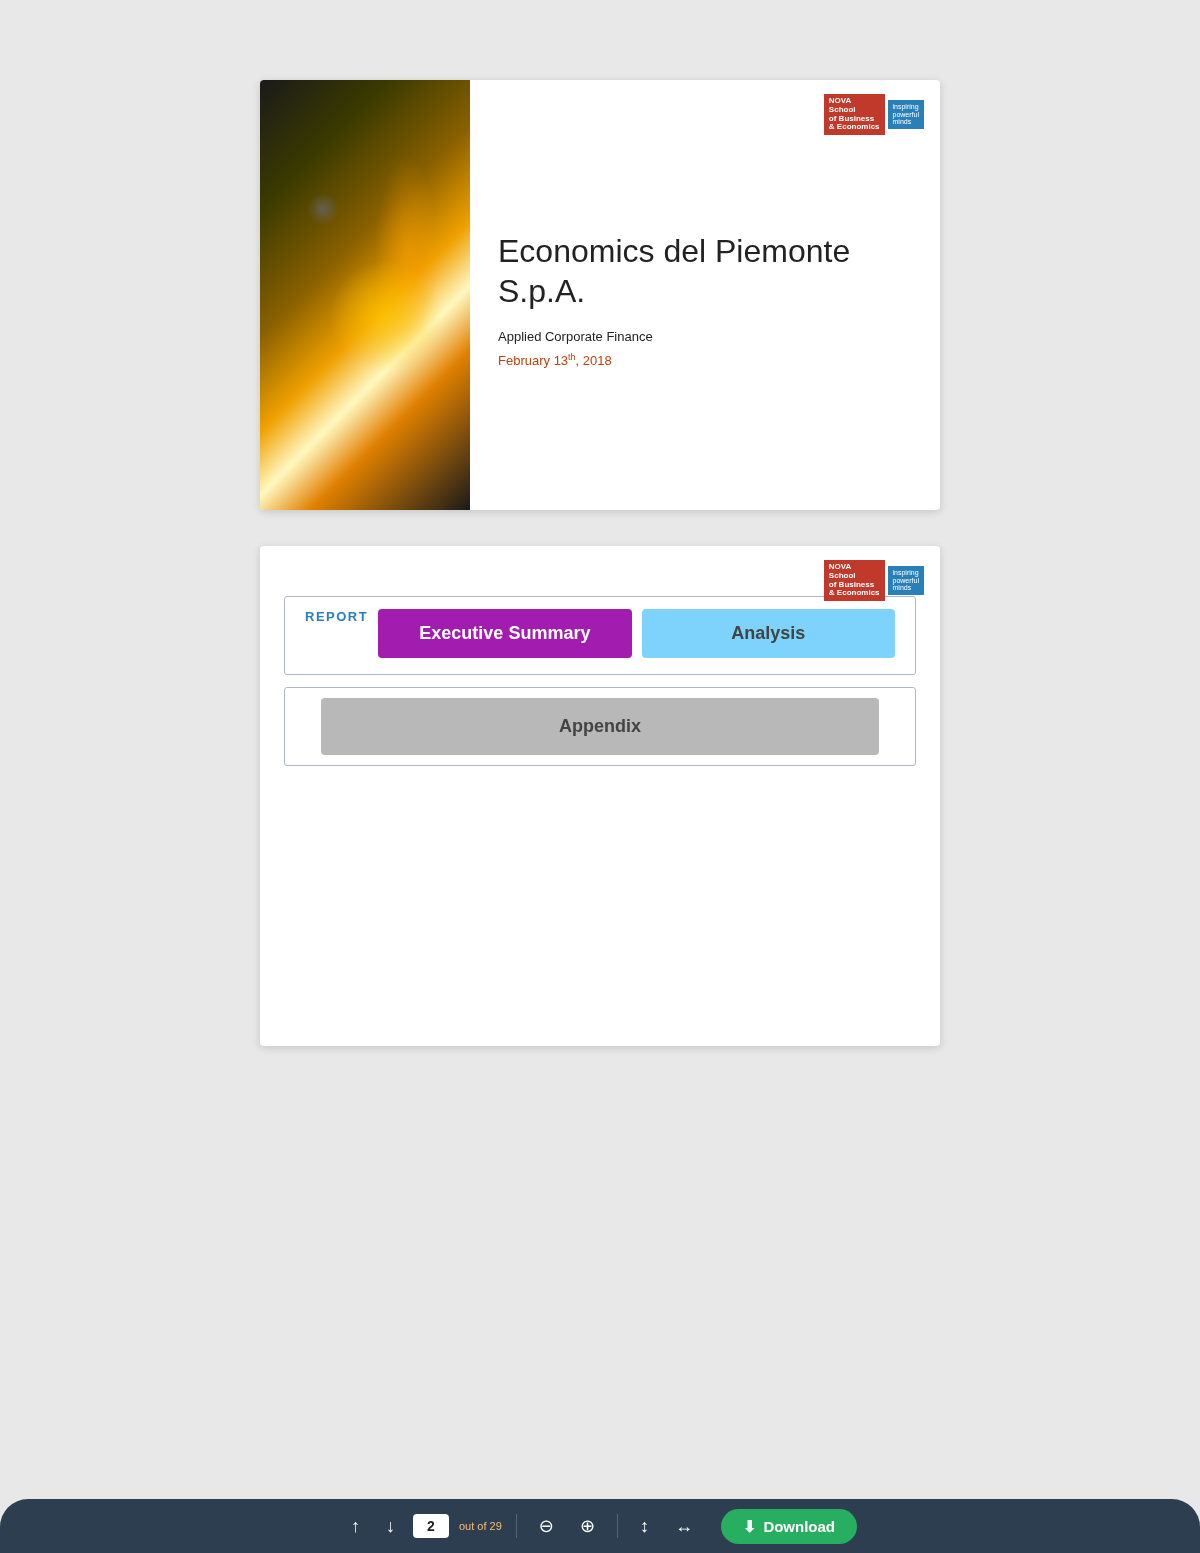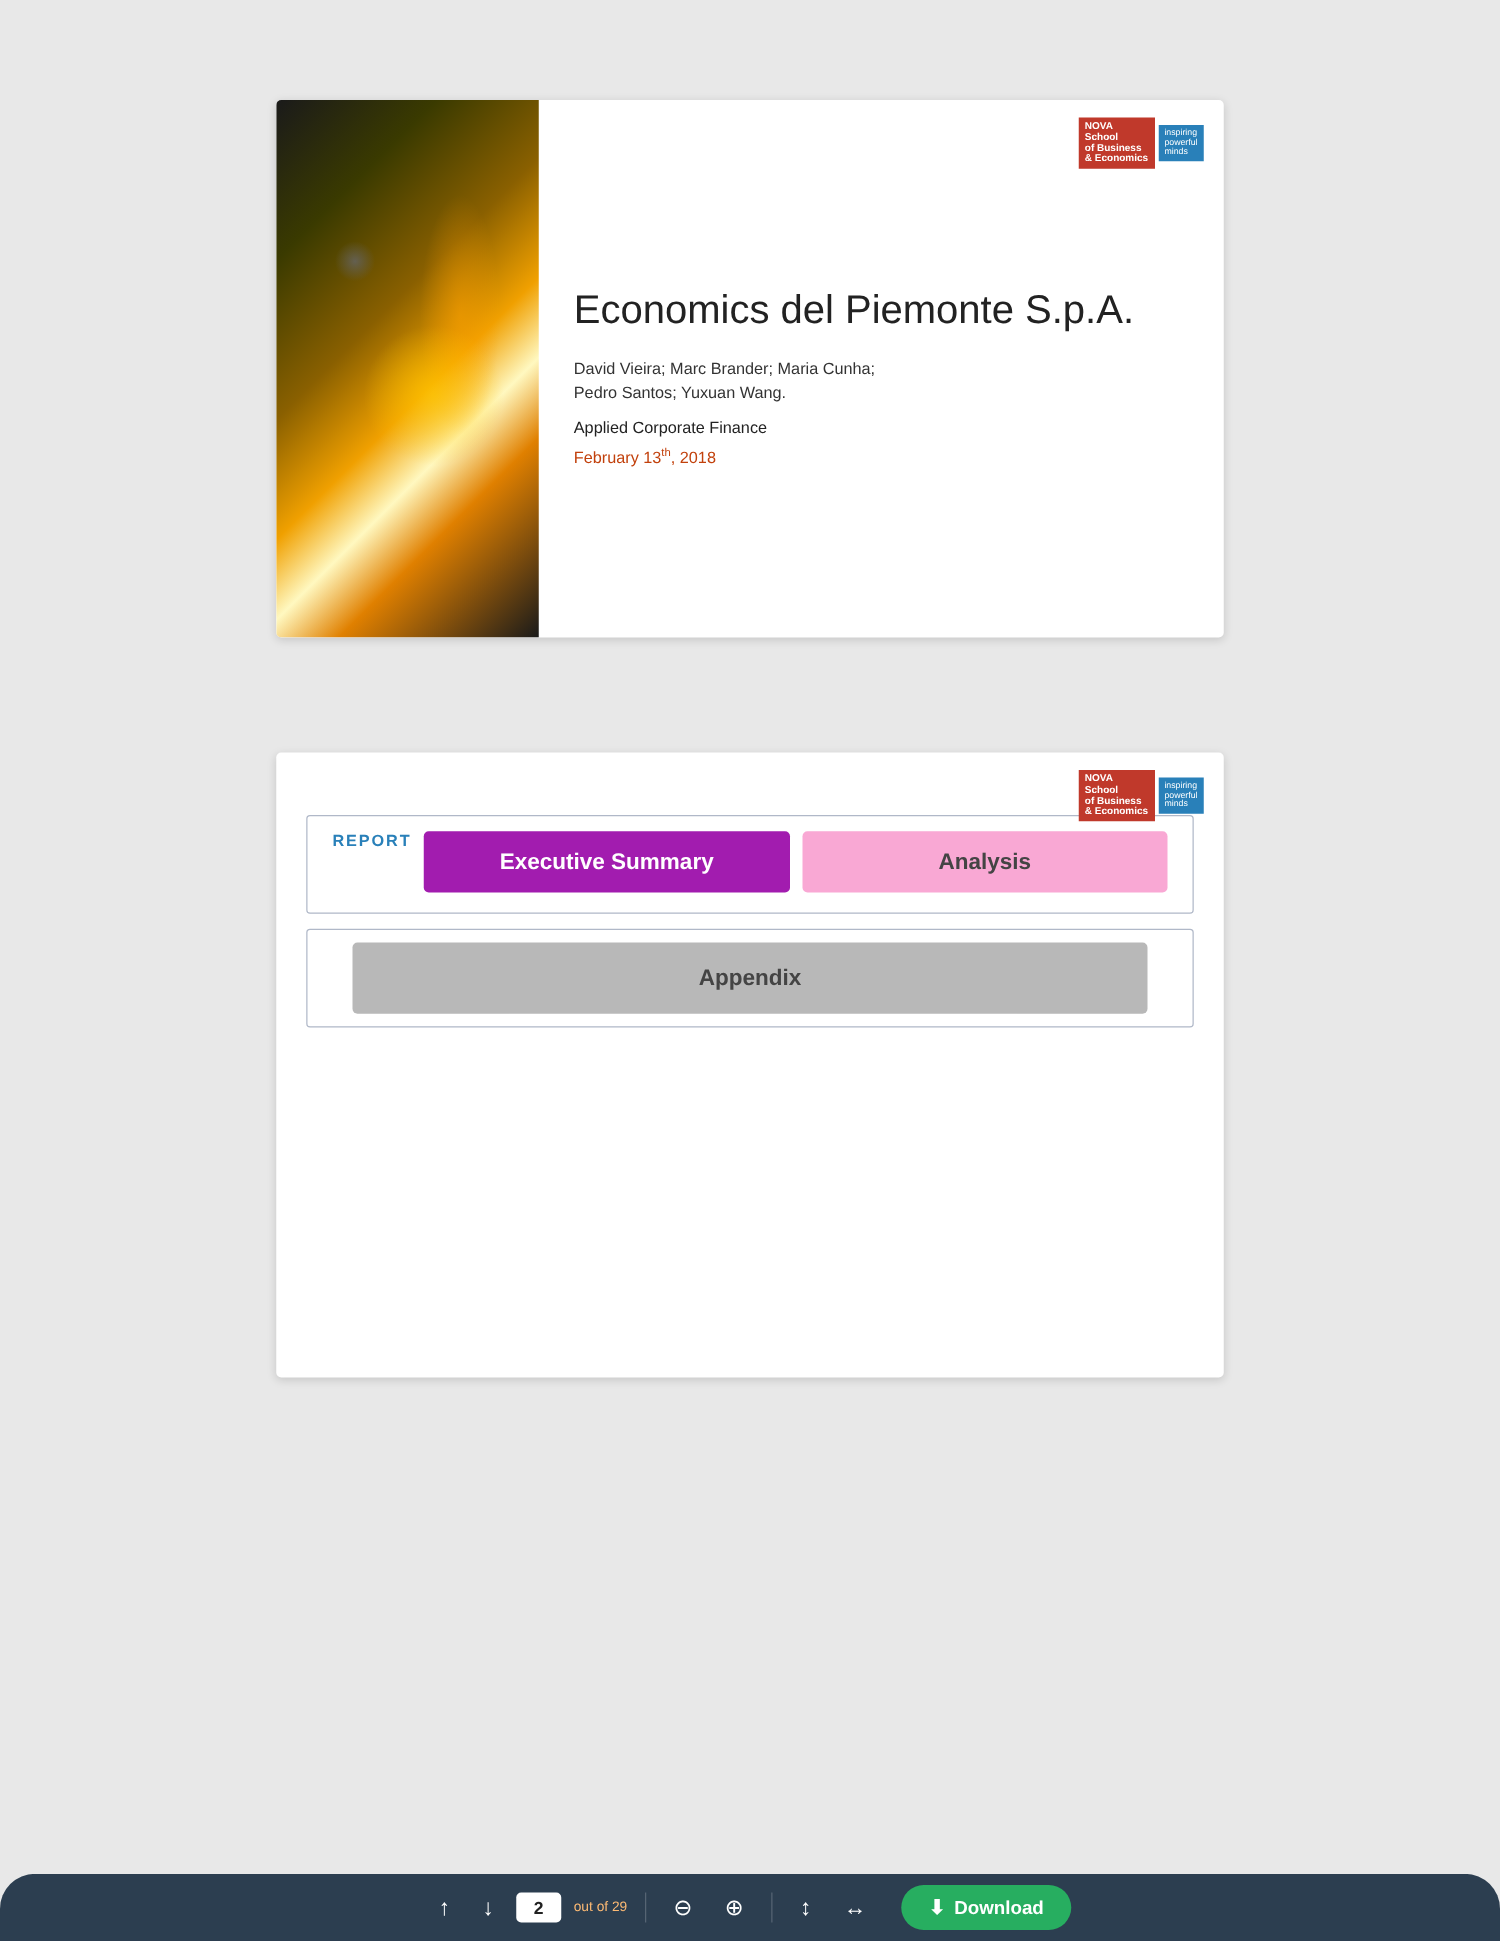--- a/index.html
+++ b/index.html
@@ -13,22 +13,22 @@
       flex-direction: column;
       align-items: center;
       padding: 80px 0 0 0;
     }
 
     
     .slide {
       background: #fff;
       border-radius: 4px;
       box-shadow: 0 2px 8px rgba(0,0,0,0.15);
-      width: 758px;
-      margin-bottom: 92px;
+      width: 680px;
+      margin-bottom: 36px;
       overflow: hidden;
       position: relative;
     }
 
     .slide-1 {
       display: flex;
       flex-direction: row;
       min-height: 430px;
     }
 
@@ -163,21 +163,21 @@
       border: none;
       width: 100%;
     }
 
     .menu-btn-active {
       background: #a21caf;
       color: #fff;
     }
 
     .menu-btn-inactive {
-      background: #f9a8d4;
+      background: #7dd3fc;
       color: #444;
     }
 
     .appendix-box {
       margin-top: 12px;
       border: 1.5px solid #b0b8c8;
       border-radius: 3px;
       padding: 10px 36px;
     }
 
@@ -274,24 +274,20 @@
     <div class="nova-logo">
       <div class="nova-red-block" style="white-space:pre;line-height:1.1;font-size:8px;">NOVA
 School
 of Business
 &amp; Economics</div>
       <div class="nova-blue-block" style="white-space:pre;line-height:1.1;font-size:7px;">inspiring
 powerful
 minds</div>
     </div>
     <div class="slide-title">Economics del Piemonte S.p.A.</div>
-    <div class="slide-authors">
-      <span style="white-space:pre-line;">David Vieira; Marc Brander; Maria Cunha;
-Pedro Santos; Yuxuan Wang.</span>
-    </div>
     <div class="slide-course">Applied Corporate Finance</div>
     <div class="slide-date">
       <span>February 13</span><sup>th</sup><span>, 2018</span>
     </div>
   </div>
 </div>
 
 <div class="slide slide-2">
   <div class="nova-logo">
     <div class="nova-red-block" style="white-space:pre;line-height:1.1;font-size:8px;">NOVA

